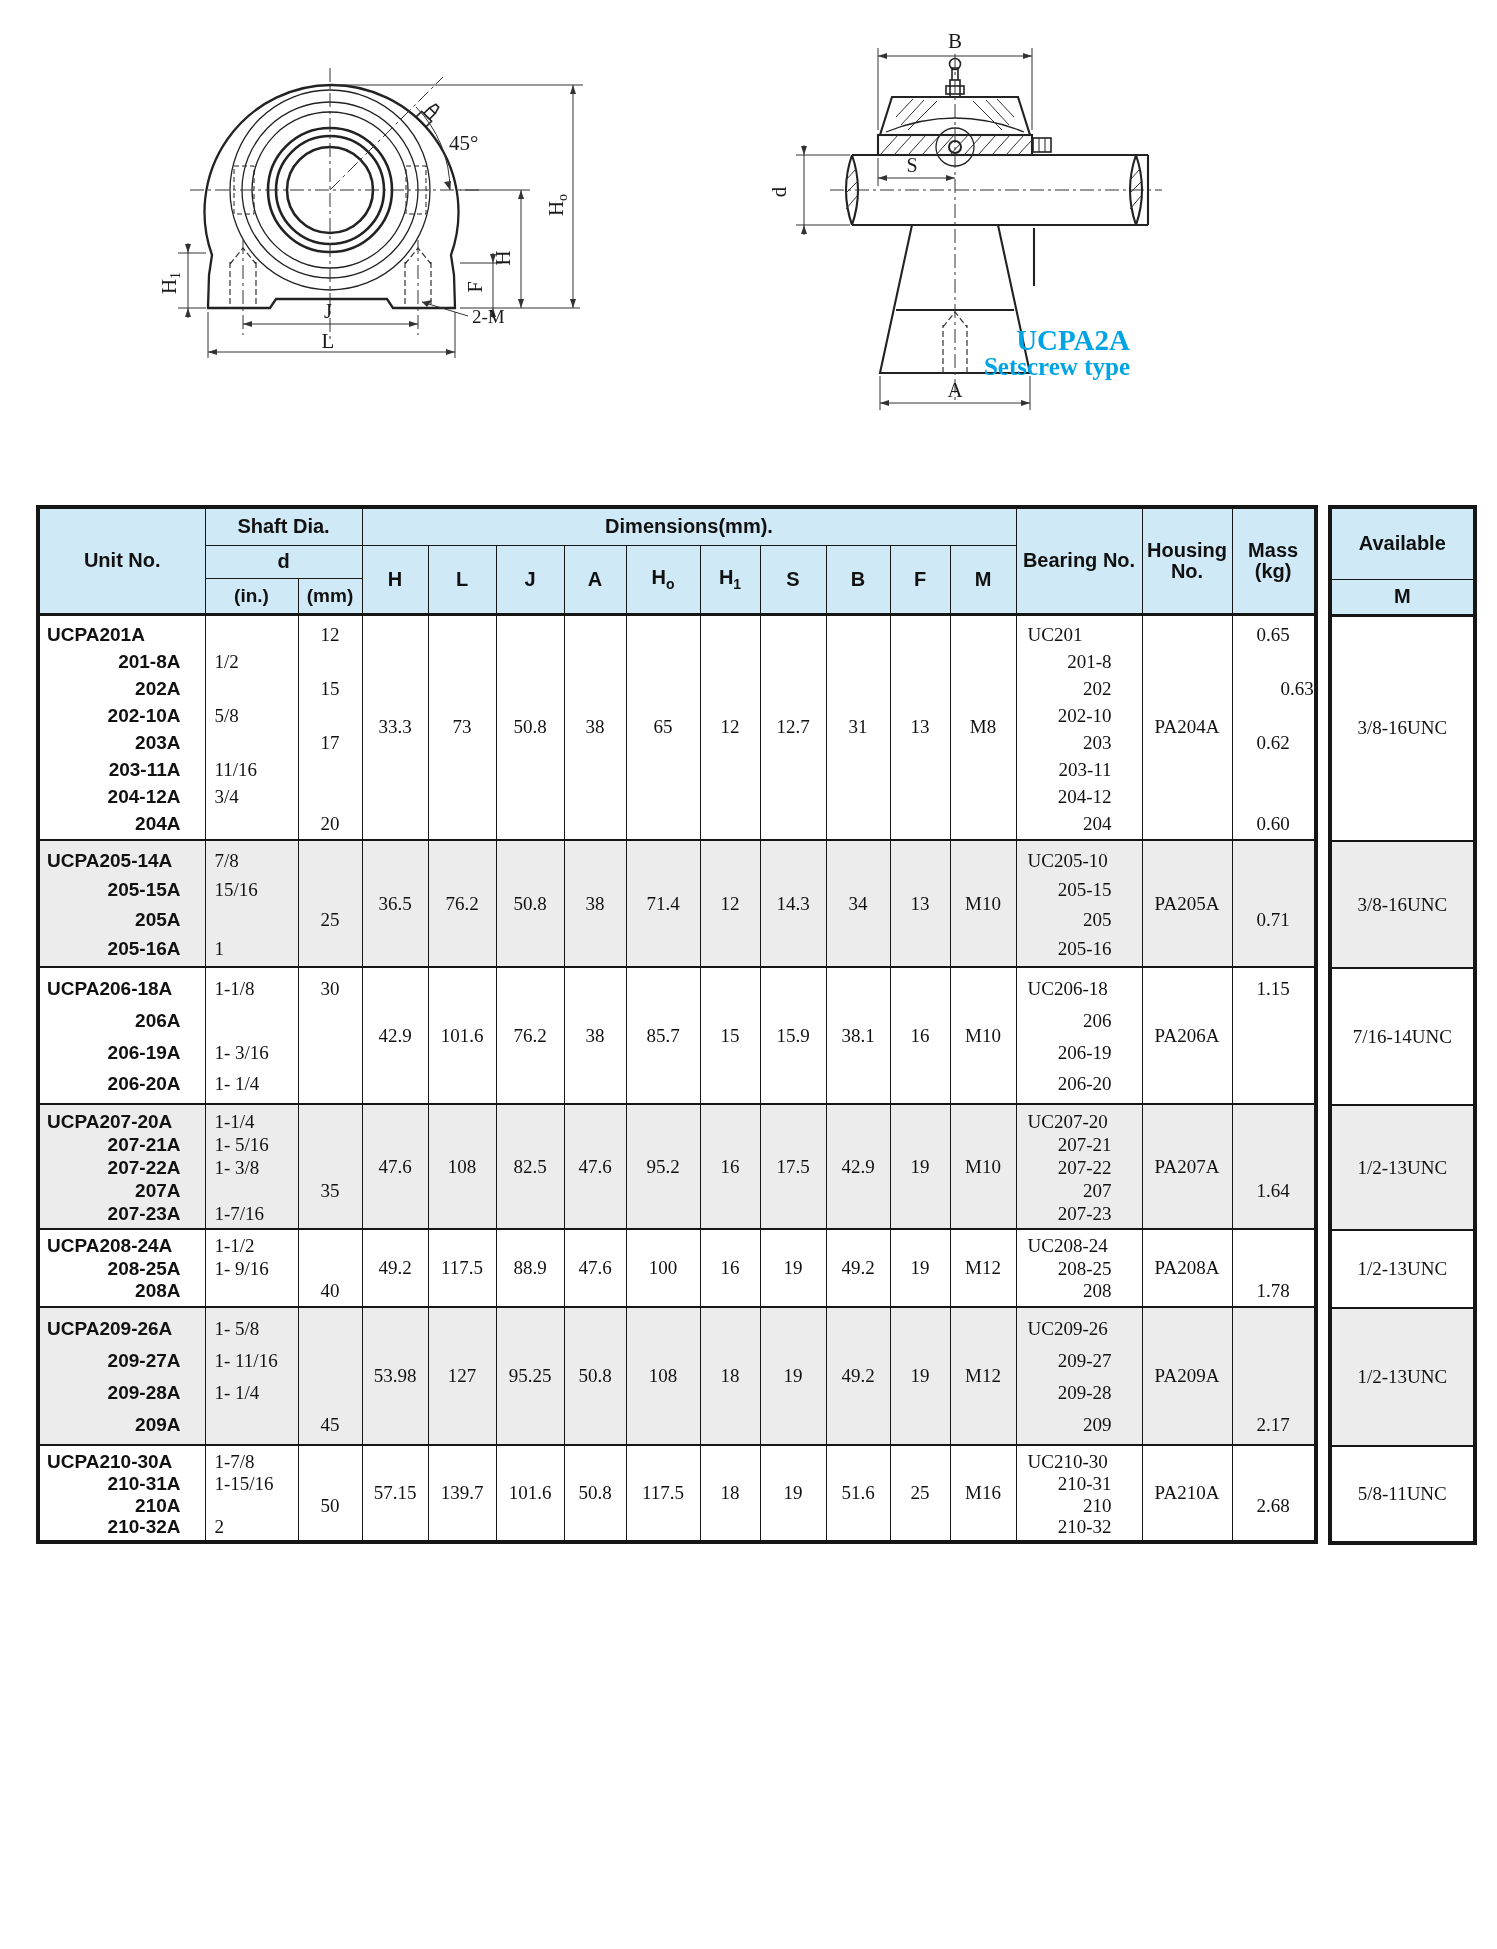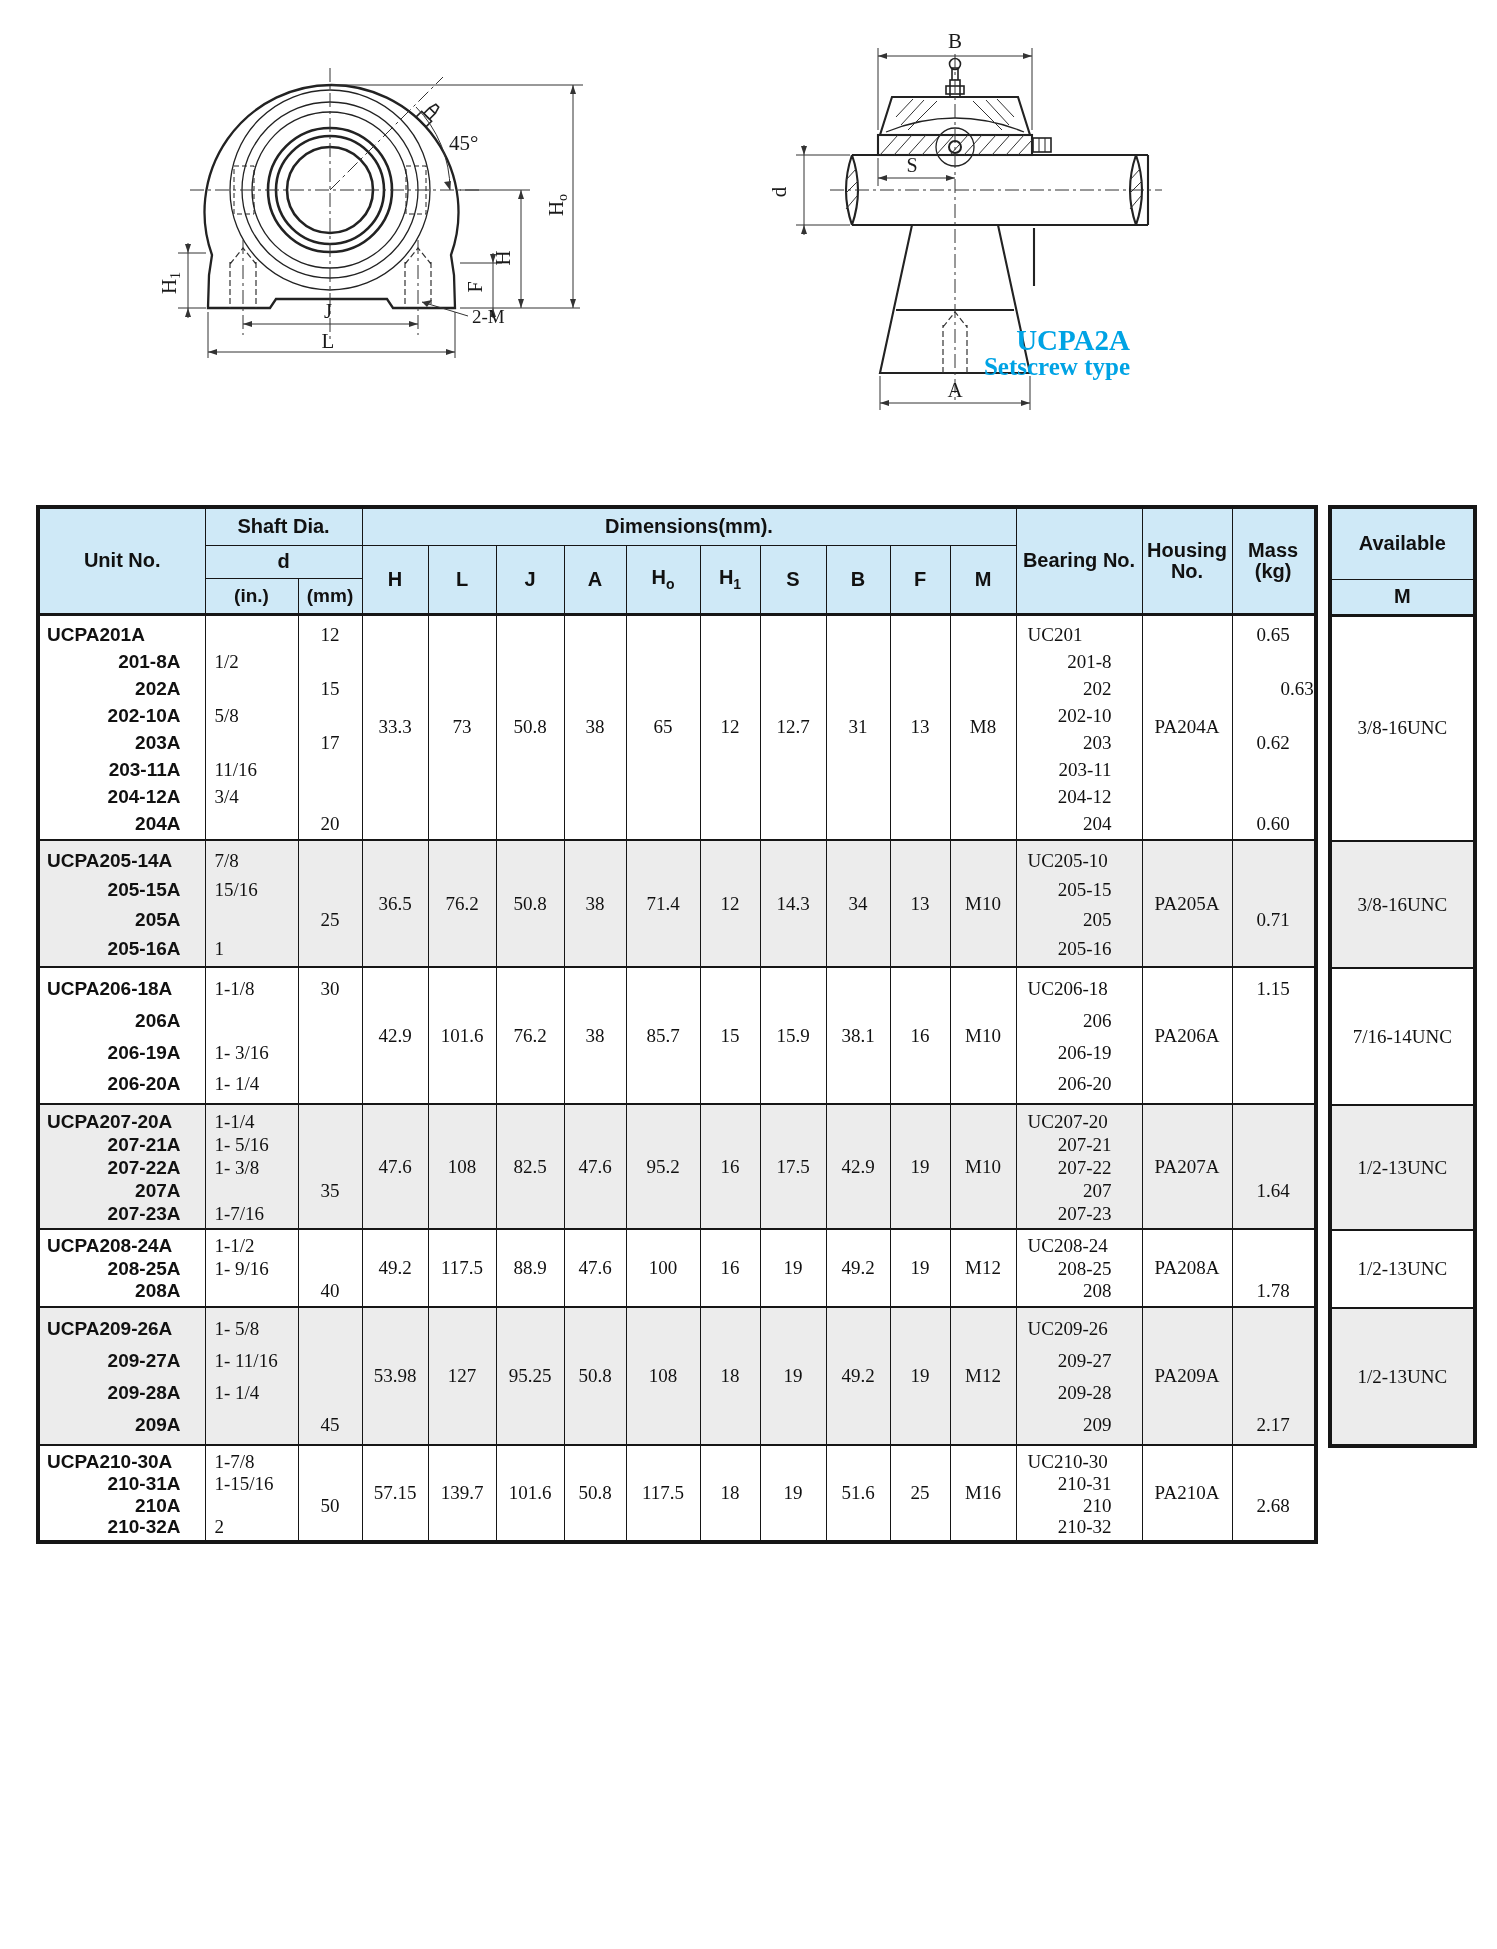--- a/index.html
+++ b/index.html
@@ -583,16 +583,19 @@
           </tr>
           <tr class="shaded" style="height: 125px;">
             <td class="avail-cell">1/2-13UNC</td>
           </tr>
           <tr style="height: 78px;">
             <td class="avail-cell">1/2-13UNC</td>
           </tr>
           <tr class="shaded" style="height: 138px;">
             <td class="avail-cell">1/2-13UNC</td>
           </tr>
+          <tr style="height: 97px;">
+            <td class="avail-cell">5/8-11UNC</td>
+          </tr>
         </tbody>
     </table>
   </div>
 </div>
 
 </body></html>

